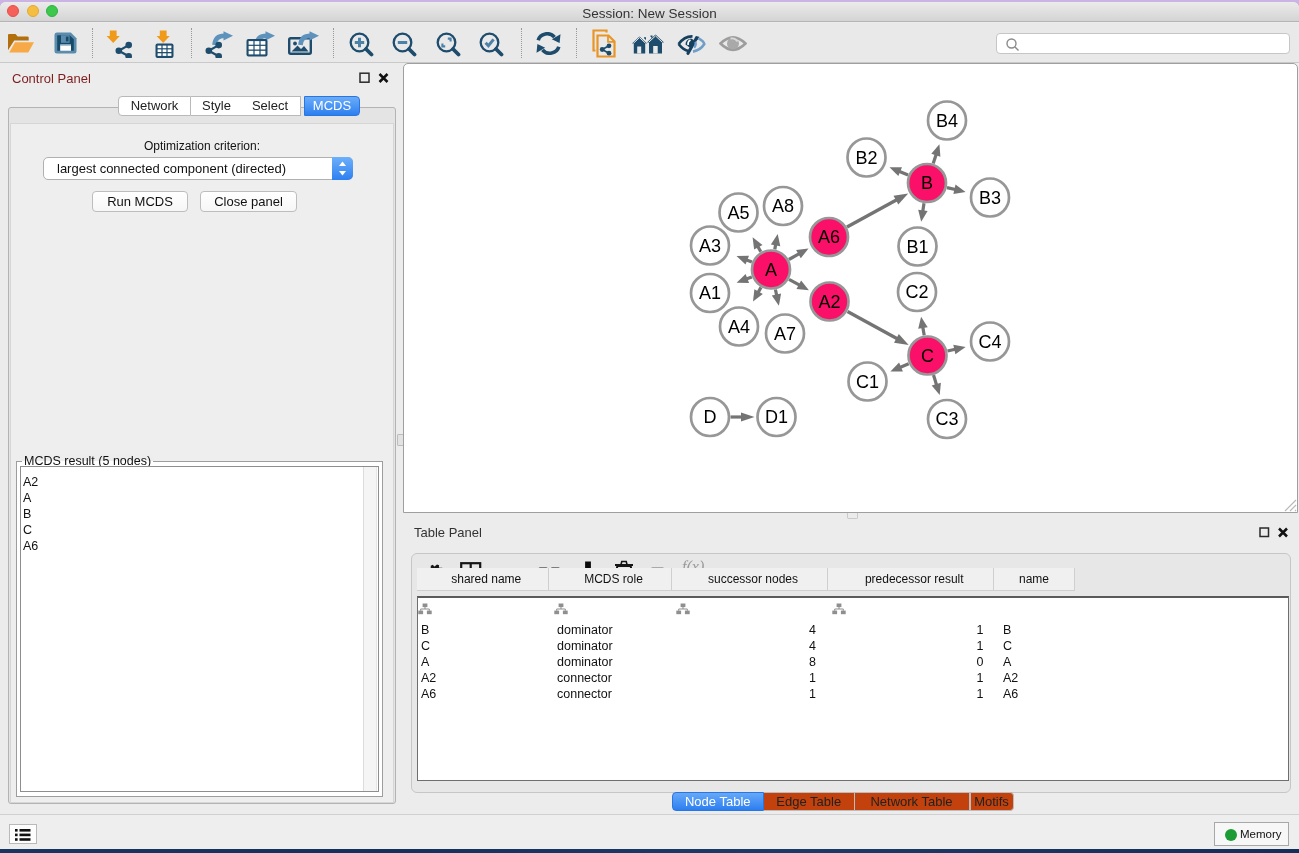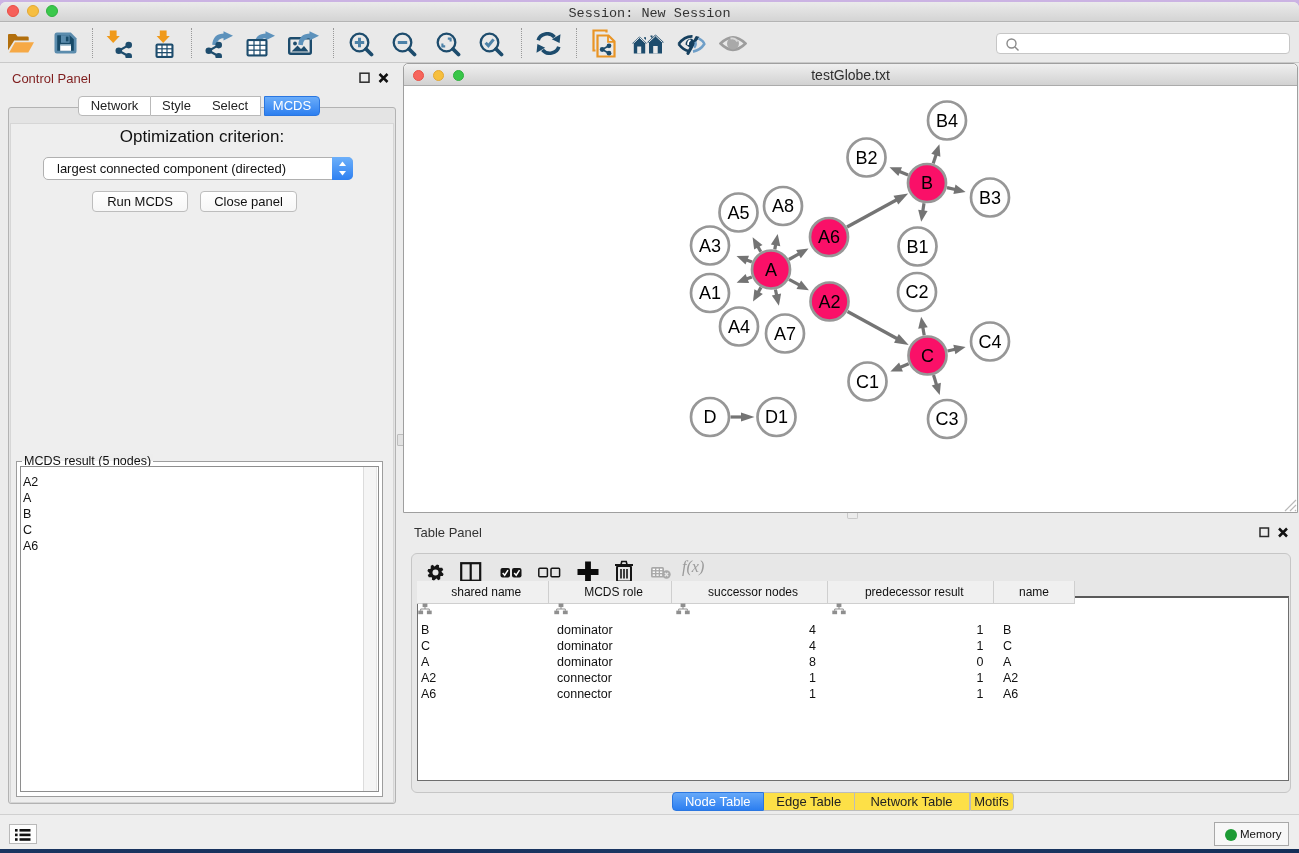--- a/index.html
+++ b/index.html
@@ -1,49 +1,49 @@
 <!DOCTYPE html>
 <html><head>
 <meta charset="utf-8">
 <style>
 * { margin:0; padding:0; box-sizing:border-box; }
 html,body { width:1299px; height:853px; overflow:hidden; }
 body { font-family:"Liberation Sans", sans-serif; background:#cbb3e3; position:relative; }
 #app { position:absolute; left:0; top:2px; width:1299px; height:848px; background:#ececec; border-radius:6px 6px 0 0; }
-#titlebar { position:absolute; left:0; top:2px; width:1299px; height:20px; background:linear-gradient(#ebebeb,#d4d4d4); border-bottom:1px solid #b4b4b4; border-radius:6px 6px 0 0;font-family:Liberation Mono, monospace; }
+#titlebar { position:absolute; left:0; top:2px; width:1299px; height:20px; background:linear-gradient(#ebebeb,#d4d4d4); border-bottom:1px solid #b4b4b4; border-radius:6px 6px 0 0; }
 .tl { position:absolute; width:12px; height:12px; border-radius:50%; }
 #title { position:absolute; left:0; top:4px; width:100%; text-align:center; font-size:13.5px; color:#333; }
 #toolbar { position:absolute; left:0; top:23px; width:1299px; height:40px; background:#e9e9e9; border-bottom:1px solid #c9c9c9; }
 .sep { position:absolute; top:5px; height:30px; width:0; border-left:1px dotted #999; }
 #searchbox { position:absolute; left:996px; top:33px; width:294px; height:21px; background:#fff; border:1px solid #c6c6c6; border-radius:4px; }
 #cp-title { position:absolute; left:12px; top:71px; font-size:13px; color:#7f1d1d; }
 #cp-box { position:absolute; left:8px; top:107px; width:388px; height:697px; background:#e4e4e4; border:1px solid #b3b3b3; border-radius:3px; }
 #cp-inner { position:absolute; left:10px; top:123px; width:384px; height:680px; background:#eeeeee; border:1px solid #d6d6d6; }
-.tab { position:absolute; top:96px; height:20px; background:#fff; border:1px solid #b9b9b9; font-size:13px; color:#222; text-align:center; line-height:18px; }
+.tab { position:absolute; top:96px; height:20px; background:#fff; border:1px solid #b9b9b9; font-size:13px; color:#222; text-align:center; line-height:18px;margin-left:40px; }
 .tabsel { background:linear-gradient(#6aacf9,#2d7ff0); color:#fff; border-color:#2a76e0; }
-#optlabel { position:absolute; left:8px; top:127px; width:388px; text-align:center; font-size:17px; color:#111; }
+#optlabel { position:absolute; left:8px; top:139px; width:388px; text-align:center; font-size:12px; color:#111; }
 #combo { position:absolute; left:43px; top:157px; width:310px; height:23px; background:#fff; border:1px solid #b0b0b0; border-radius:5px; font-size:13px; color:#111; line-height:21px; padding-left:13px; }
 #combobtn { position:absolute; right:-1px; top:-1px; width:21px; height:23px; border-radius:0 5px 5px 0; background:linear-gradient(#6db0fa,#2e80f1); }
 .btn { position:absolute; top:191px; height:21px; background:linear-gradient(#ffffff,#f6f6f6); border:1px solid #bdbdbd; border-radius:4px; font-size:13px; color:#111; text-align:center; line-height:19px; }
 #fieldset { position:absolute; left:16px; top:461px; width:367px; height:336px; background:#fff; border:1px solid #9d9d9d; }
 #legend { position:absolute; left:5px; top:-8px; font-size:12.5px; color:#111; background:linear-gradient(#ededed 50%,#ffffff 50%); padding:0 2px; }
 #listbox { position:absolute; left:3px; top:4px; width:359px; height:326px; border:1px solid #8e8e8e; background:#fff; font-size:12.5px; color:#111; padding-top:7px; }
 #listbox div { padding-left:2px; height:16px; line-height:16px; }
 #sbtrack { position:absolute; left:346px; top:5px; width:14px; height:324px; background:#f5f5f5; border-left:1px solid #dcdcdc; border-right:1px solid #e6e6e6; }
 #netwin { position:absolute; left:403px; top:63px; width:895px; height:450px; background:#fff; border:1px solid #9f9f9f; border-radius:5px 5px 0 0; }
 #nettitle { position:absolute; left:0; top:0; width:893px; height:22px; background:linear-gradient(#efefef,#d2d2d2); border-bottom:1px solid #ababab; border-radius:5px 5px 0 0; }
 .tl2 { position:absolute; width:11px; height:11px; border-radius:50%; }
 #netname { position:absolute; left:0; top:3px; width:100%; text-align:center; font-size:14px; color:#2e2e2e; }
 #tp-title { position:absolute; left:414px; top:525px; font-size:13px; color:#333; }
 #tp-box { position:absolute; left:411px; top:553px; width:880px; height:240px; background:#e7e7e7; border:1px solid #c6c6c6; border-radius:6px; }
 #tbl { position:absolute; left:417px; top:596px; width:872px; height:185px; background:#fff; border:1px solid #6e6e6e; border-top:2px solid #5a5a5a; }
-.hcell { position:absolute; top:581px; height:23px; background:#f0f0f0; border-right:1px solid #cfcfcf; border-bottom:1px solid #cfcfcf; font-size:12px; color:#111; text-align:center; line-height:22px; }
+.hcell { position:absolute; top:568px; height:23px; background:#f0f0f0; border-right:1px solid #cfcfcf; border-bottom:1px solid #cfcfcf; font-size:12px; color:#111; text-align:center; line-height:22px; }
 .drow { position:absolute; font-size:12.5px; color:#111; height:16px; line-height:16px; }
 .num { text-align:right; }
-.btab { position:absolute; top:792px; height:19px; background:#fde047; border:1px solid #bcbcbc; font-size:13px; color:#222; text-align:center; line-height:17px; }
+.btab { position:absolute; top:792px; height:19px; background:#c2410c; border:1px solid #bcbcbc; font-size:13px; color:#222; text-align:center; line-height:17px; }
 .btabsel { background:linear-gradient(#66a9f9,#2c7ef0); color:#fff; border-color:#2a76e0; }
 #statusbar { position:absolute; left:0; top:814px; width:1299px; height:35px; background:#eeeeee; border-top:1px solid #d0d0d0; }
 #bottomstrip { position:absolute; left:0; top:849px; width:1299px; height:4px; background:linear-gradient(90deg,#1a3560,#16305c 30%,#1d3a66 60%,#142e58); }
 #memorybtn { position:absolute; left:1214px; top:822px; width:75px; height:24px; background:#f7f7f7; border:1px solid #a8a8a8; font-size:11.5px; color:#111; line-height:22px; padding-left:25px; }
 #listbtn { position:absolute; left:9px; top:824px; width:28px; height:20px; background:#fdfdfd; border:1px solid #b9b9b9; }
 .ic { position:absolute; }
 </style>
 </head>
 <body>
 <div id="app"></div>
@@ -229,26 +229,20 @@
       <div>B</div>
       <div>C</div>
       <div>A6</div>
   </div>
   <div id="sbtrack"></div>
 </div>
 
 <div style="position:absolute;left:397px;top:434px;width:7px;height:12px;background:#e2e2e2;border:1px solid #bdbdbd;border-radius:1px;"></div>
 
 <div id="netwin">
-  <div id="nettitle">
-    <div class="tl2" style="left:8.5px;top:5.5px;background:#f6655c;border:1px solid #ea5046;"></div>
-    <div class="tl2" style="left:28.5px;top:5.5px;background:#f6bf3d;border:1px solid #e4a832;"></div>
-    <div class="tl2" style="left:48.5px;top:5.5px;background:#38c648;border:1px solid #2fb13f;"></div>
-    <div id="netname">testGlobe.txt</div>
-  </div>
 
   <svg width="14" height="14" style="position:absolute;left:879px;top:434px">
       <path d="M13 2 L2 13 M13 7 L7 13 M13 12 L12 13" stroke="#b9b9b9" stroke-width="1.2"></path>
     </svg>
 </div>
 <div style="position:absolute;left:847px;top:513px;width:11px;height:6px;background:#ececec;border:1px solid #c9c9c9;border-top:none;border-radius:0 0 2px 2px;"></div>
 <div style="position:absolute;left:404px;top:86px;width:893px;height:427px;overflow:hidden;"><svg width="895" height="427" viewBox="404 86 895 427" font-family="Liberation Sans, sans-serif">
       <g stroke="#747474" fill="#747474">
         <line x1="760.8" y1="251.7" x2="757.3" y2="245.5" stroke-width="3.2"></line>
         <polygon points="752.6,237.3 762.5,244.9 754.1,249.6" stroke="none"></polygon>

